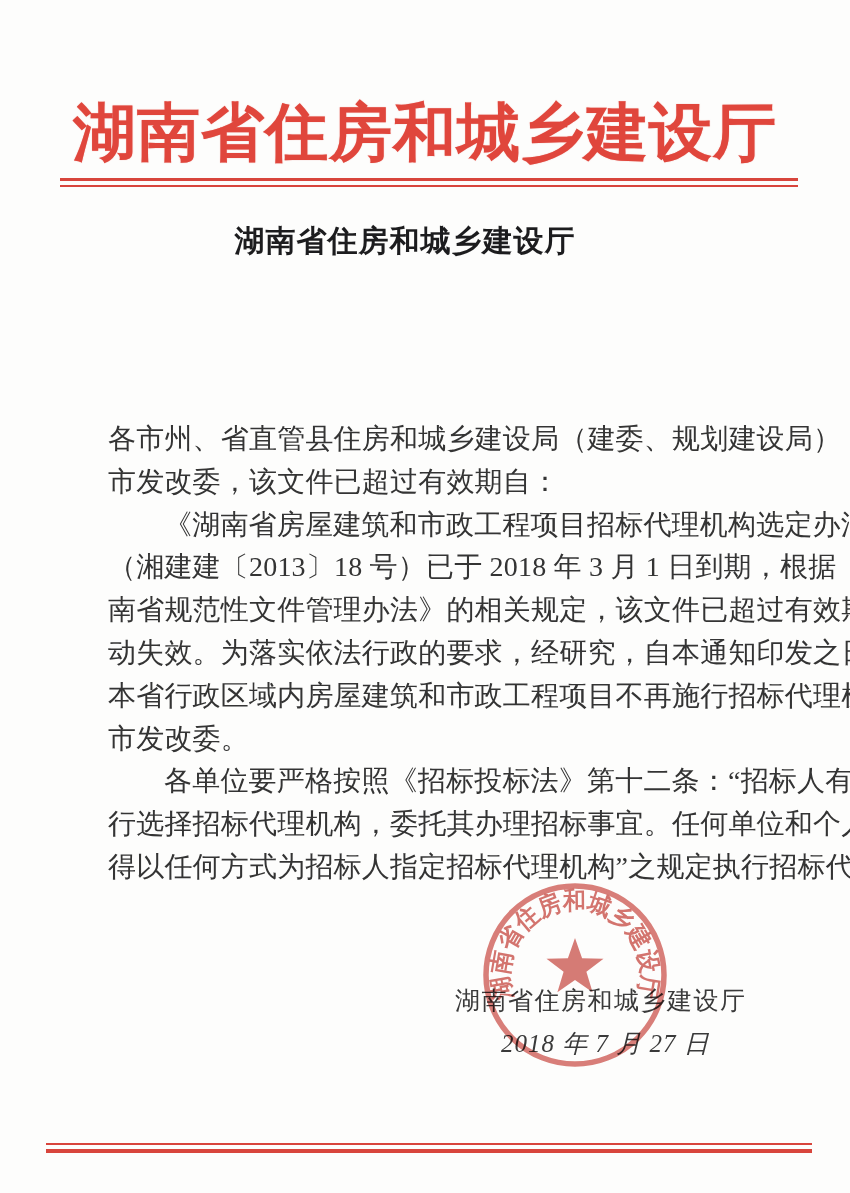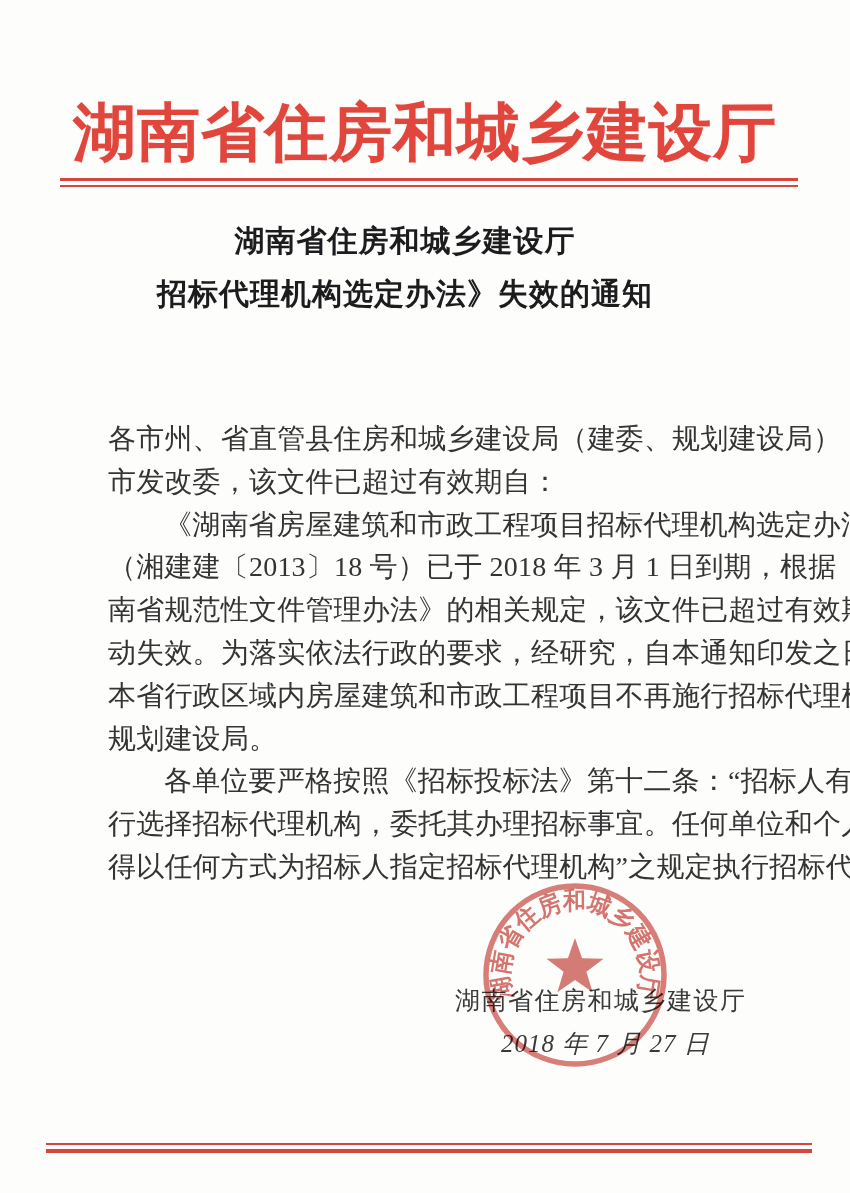--- a/index.html
+++ b/index.html
@@ -124,35 +124,34 @@
 </head>
 <body>
 
 <div class="page">
 
   <div class="letterhead">湖南省住房和城乡建设厅</div>
   <div class="header-rule"></div>
 
   <div class="doc-title">
     <div>湖南省住房和城乡建设厅</div>
-    <div>招标代理机构选定办法》失效的通知</div>
   </div>
 
   <div class="doc-body">
     <div>
       <div class="line">各市州、省直管县住房和城乡建设局（建委、规划建设局），益阳</div>
       <div class="line">市发改委，该文件已超过有效期自：</div>
     </div>
     <div>
       <div class="line indent">《湖南省房屋建筑和市政工程项目招标代理机构选定办法》</div>
       <div class="line">（湘建建〔2013〕18 号）已于 2018 年 3 月 1 日到期，根据《湖</div>
       <div class="line">南省规范性文件管理办法》的相关规定，该文件已超过有效期自</div>
       <div class="line">动失效。为落实依法行政的要求，经研究，自本通知印发之日起，</div>
       <div class="line">本省行政区域内房屋建筑和市政工程项目不再施行招标代理机构</div>
-      <div class="line">规划建设局。</div>
+      <div class="line">市发改委。</div>
     </div>
     <div>
       <div class="line indent">各单位要严格按照《招标投标法》第十二条：“招标人有权自</div>
       <div class="line">行选择招标代理机构，委托其办理招标事宜。任何单位和个人不</div>
       <div class="line">得以任何方式为招标人指定招标代理机构”之规定执行招标代理</div>
     </div>
   </div>
 
   <div class="signature-agency">湖南省住房和城乡建设厅</div>
   <div class="signature-date">2018 年 7 月 27 日</div>

